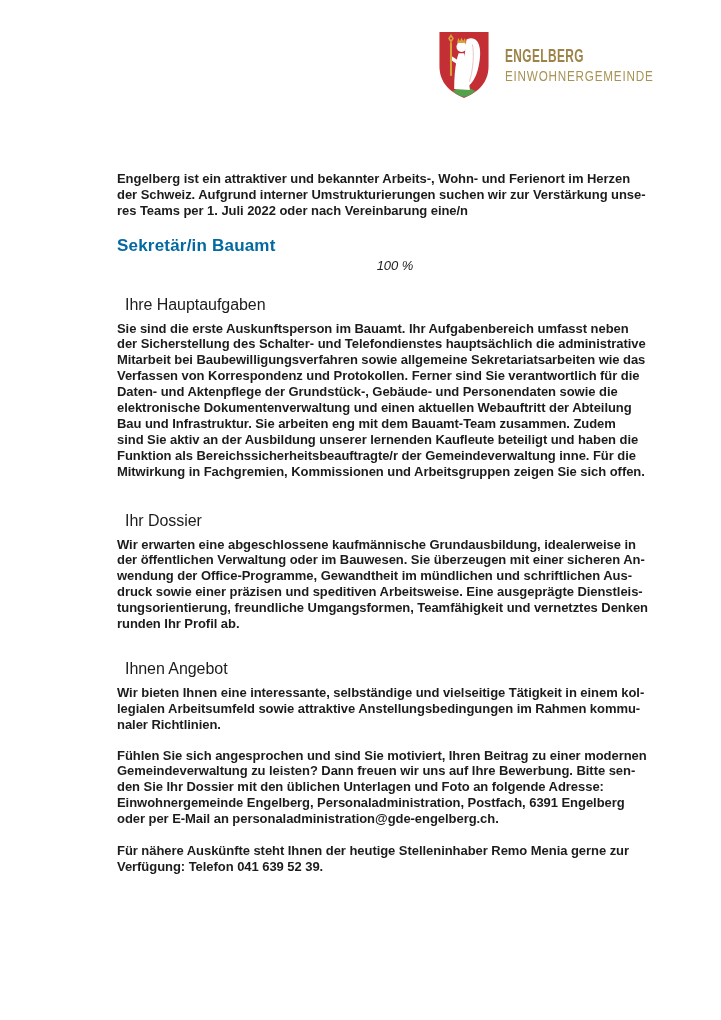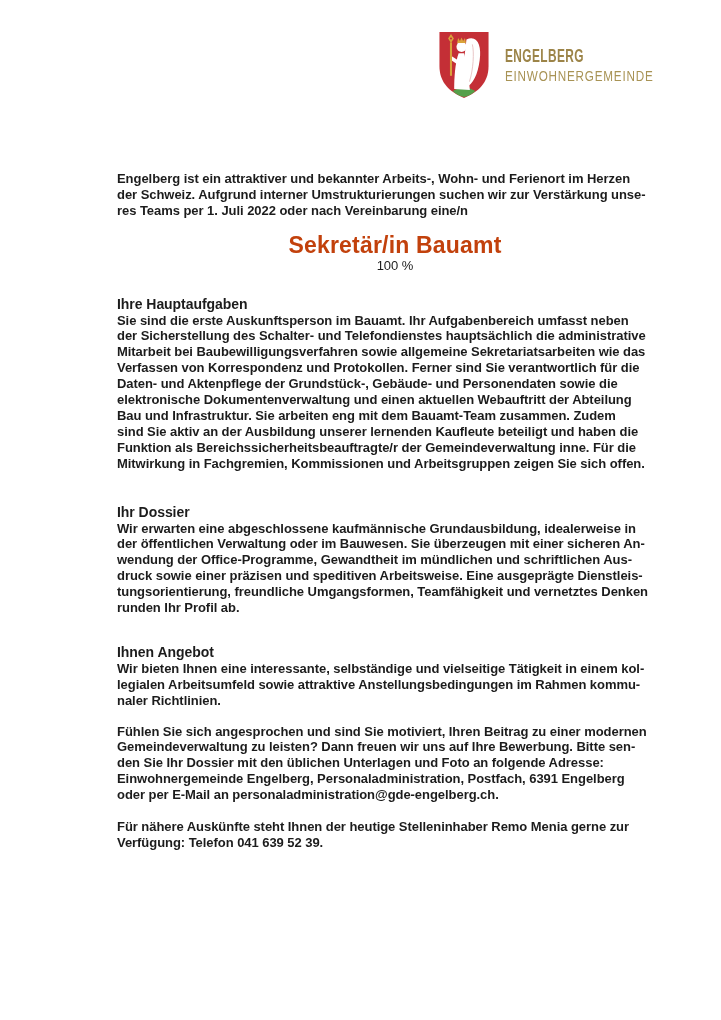--- a/index.html
+++ b/index.html
@@ -54,33 +54,33 @@
     font-size: 13px;
     line-height: 15.9px;
     letter-spacing: -0.05px;
   }
   .para, .sec-body {
     margin: 0;
     white-space: pre-line;
     font-weight: bold;
   }
   .job-title {
-    font-size: 23px;
+    font-size: 17px;
     font-weight: 700;
-    text-align: center;
+    text-align: left;
     margin: 15px 0 1px 0;
     line-height: 23px;
     letter-spacing: 0.2px;
-    color: #c2410c;
+    color: #0369a1;
   }
-  .workload { text-align: center; }
+  .workload { text-align: center; font-style: italic; }
   .sec-heading {
-    font-size: 14px;
-    font-weight: 700;
-    margin: 0;
+    font-size: 16px;
+    font-weight: 400;
+    margin: 8px;
     line-height: 15.9px;
   }
   .sec-1 { margin-top: 23px; }
   .sec-2 { margin-top: 33px; }
   .sec-3 { margin-top: 29px; }
   .closing-1 { margin-top: 15px; }
   .closing-2 { margin-top: 16px; }
 </style>
 </head>
 <body>

